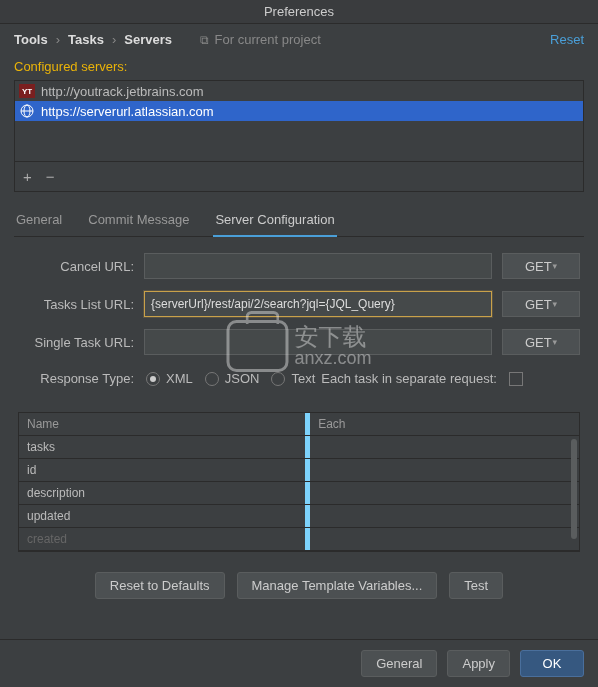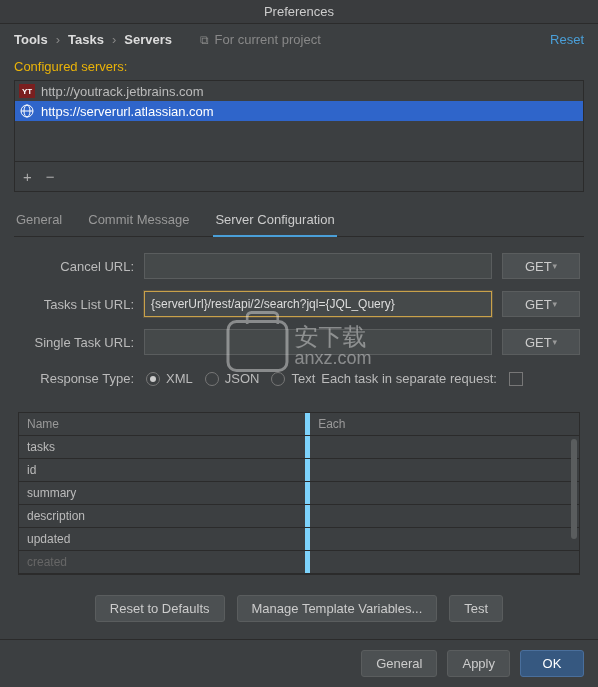--- a/index.html
+++ b/index.html
@@ -328,24 +328,20 @@
   </div>
   <div class="table-row">
     <div class="td col-name">tasks</div>
       <div class="td col-path"></div>
   </div>
   <div class="table-row">
     <div class="td col-name">id</div>
       <div class="td col-path"></div>
   </div>
   <div class="table-row">
-    <div class="td col-name">summary</div>
-      <div class="td col-path"></div>
-  </div>
-  <div class="table-row">
     <div class="td col-name">description</div>
       <div class="td col-path"></div>
   </div>
   <div class="table-row">
     <div class="td col-name">updated</div>
       <div class="td col-path"></div>
   </div>
   <div class="table-row fade">
     <div class="td col-name">created</div>
       <div class="td col-path"></div>

